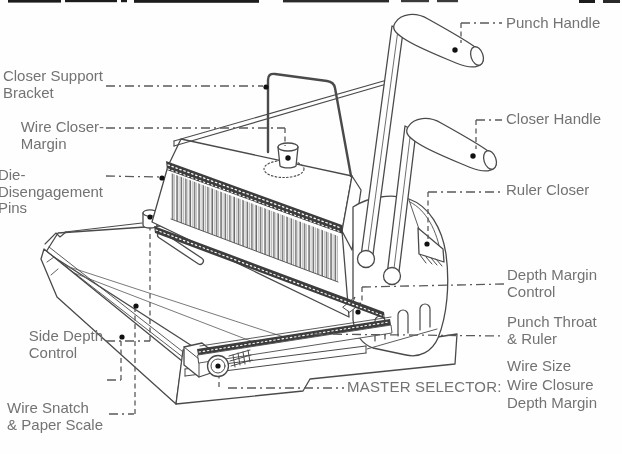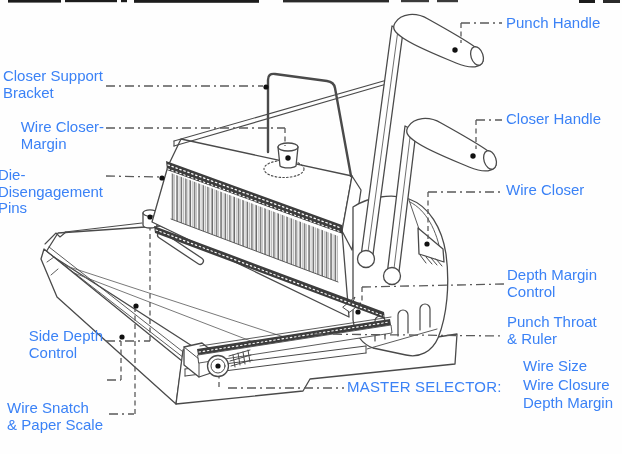--- a/index.html
+++ b/index.html
@@ -1,23 +1,23 @@
 <!DOCTYPE html>
 <html><head>
 <meta charset="utf-8">
 <style>
   html,body{margin:0;padding:0;background:#fff;}
   #stage{position:relative;width:622px;height:454px;background:#fefefe;overflow:hidden;
          font-family:"Liberation Sans", sans-serif;}
   #art{position:absolute;left:0;top:0;}
-  .label{position:absolute;font-size:15px;line-height:16.5px;color:#3b82f6;
+  .label{position:absolute;font-size:15px;line-height:16.5px;color:#737373;
          white-space:pre-line;}
   .r{text-align:left;}
   .bold{font-weight:normal;letter-spacing:.2px;}
-  .opts{line-height:18.5px;margin-left:16px;}
+  .opts{line-height:18.5px;}
 </style>
 </head>
 <body>
 
 <div id="stage">
 
 <svg id="art" width="622" height="454" viewBox="0 0 622 454">
   <defs>
     <pattern id="pt" width="4.4" height="70" patternUnits="userSpaceOnUse">
       <line x1="1" y1="0" x2="1" y2="70" stroke="#4a4a4a" stroke-width="1.2"></line>
@@ -231,21 +231,21 @@
 Control</div>
 
 
 <div class="label r" style="right:519px;top:400px">Wire Snatch
 &amp; Paper Scale</div>
 
 <div class="label" style="left:506px;top:15px">Punch Handle</div>
 
 <div class="label" style="left:506px;top:111px">Closer Handle</div>
 
-<div class="label" style="left:506px;top:182px">Wire Closer</div>
+<div class="label" style="left:506px;top:182px">Ruler Closer</div>
 
 <div class="label" style="left:507px;top:267px">Depth Margin
 Control</div>
 
 <div class="label" style="left:507px;top:314px">Punch Throat
 &amp; Ruler</div>
 
 <div class="label bold" style="left:347px;top:379px">MASTER SELECTOR:</div>
 
 <div class="label opts" style="left:507px;top:357px">Wire Size

